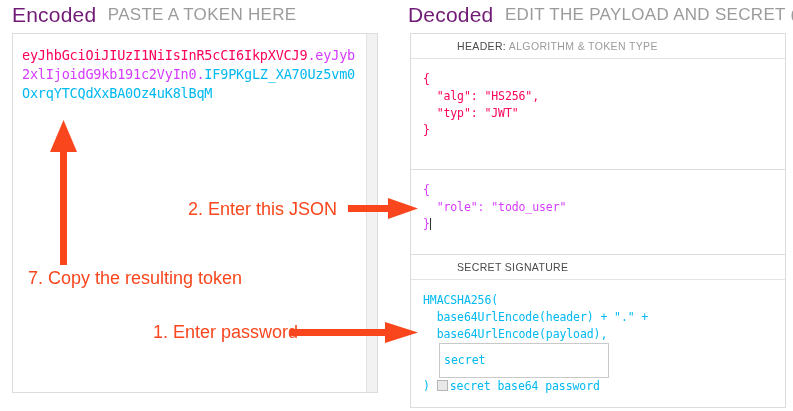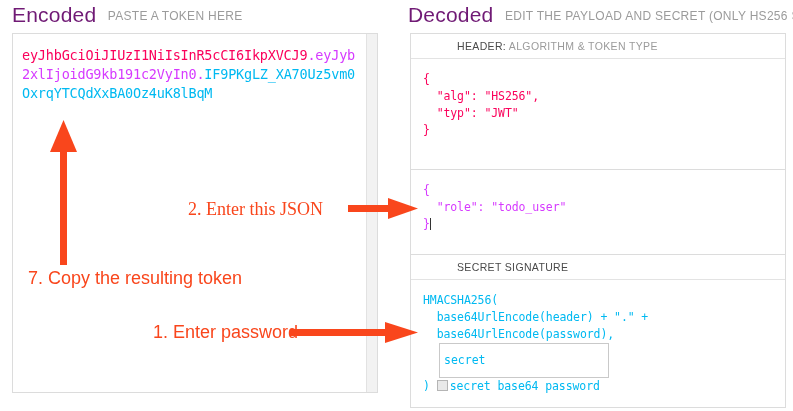--- a/index.html
+++ b/index.html
@@ -20,21 +20,21 @@
     position: absolute;
     white-space: nowrap;
   }
   .col-head .title {
     font-size: 21px;
     color: #701a75;
     font-weight: 400;
     letter-spacing: .2px;
   }
   .col-head .sub {
-    font-size: 12px;
+    font-size: 17px;
     color: #9b9b9b;
     letter-spacing: .3px;
     margin-left: 7px;
     position: relative;
     top: -2px;
   }
 
   #encoded-head { left: 12px; top: 3px; }
   #decoded-head { left: 408px; top: 3px; }
 
@@ -147,21 +147,21 @@
 
   
   .anno {
     position: absolute;
     color: #f9461c;
     font-size: 18px;
     font-family: "Liberation Sans", sans-serif;
     white-space: nowrap;
   }
   #anno-1 { left: 153px; top: 322px; }
-  #anno-2 { left: 188px; top: 199px; font-family: Liberation Serif, serif; }
+  #anno-2 { left: 188px; top: 199px; }
   #anno-3 { left: 28px;  top: 268px; }
 
   .arrow-svg { position: absolute; }
   #arrow-1 { left: 290px; top: 322px; }
   #arrow-2 { left: 348px; top: 198px; }
   #arrow-3 { left: 50px;  top: 120px; }
 </style>
 </head>
 <body>
 
@@ -193,21 +193,21 @@
   <div class="dec-block">
     <div class="dec-body" id="payload-body"><span>{
   "role": "todo_user"
 }</span><span class="caret"></span></div>
   </div>
 
   <div class="dec-block">
     <div class="dec-label"><b>SECRET SIGNATURE</b><span></span></div>
     <div class="dec-body" id="signature-body"><span>HMACSHA256(</span>
 <span>  base64UrlEncode(header) + "." +</span>
-<span>  base64UrlEncode(password),</span>
+<span>  base64UrlEncode(payload),</span>
 <input id="secret-input" type="text" value="secret" style="">
 <span>)</span> <span id="b64-checkbox"></span><span>secret base64 password</span></div>
   </div>
 
 </div>
 
 <div class="anno" id="anno-1">1. Enter password</div>
 <div class="anno" id="anno-2">2. Enter this JSON</div>
 <div class="anno" id="anno-3">7. Copy the resulting token</div>
 

